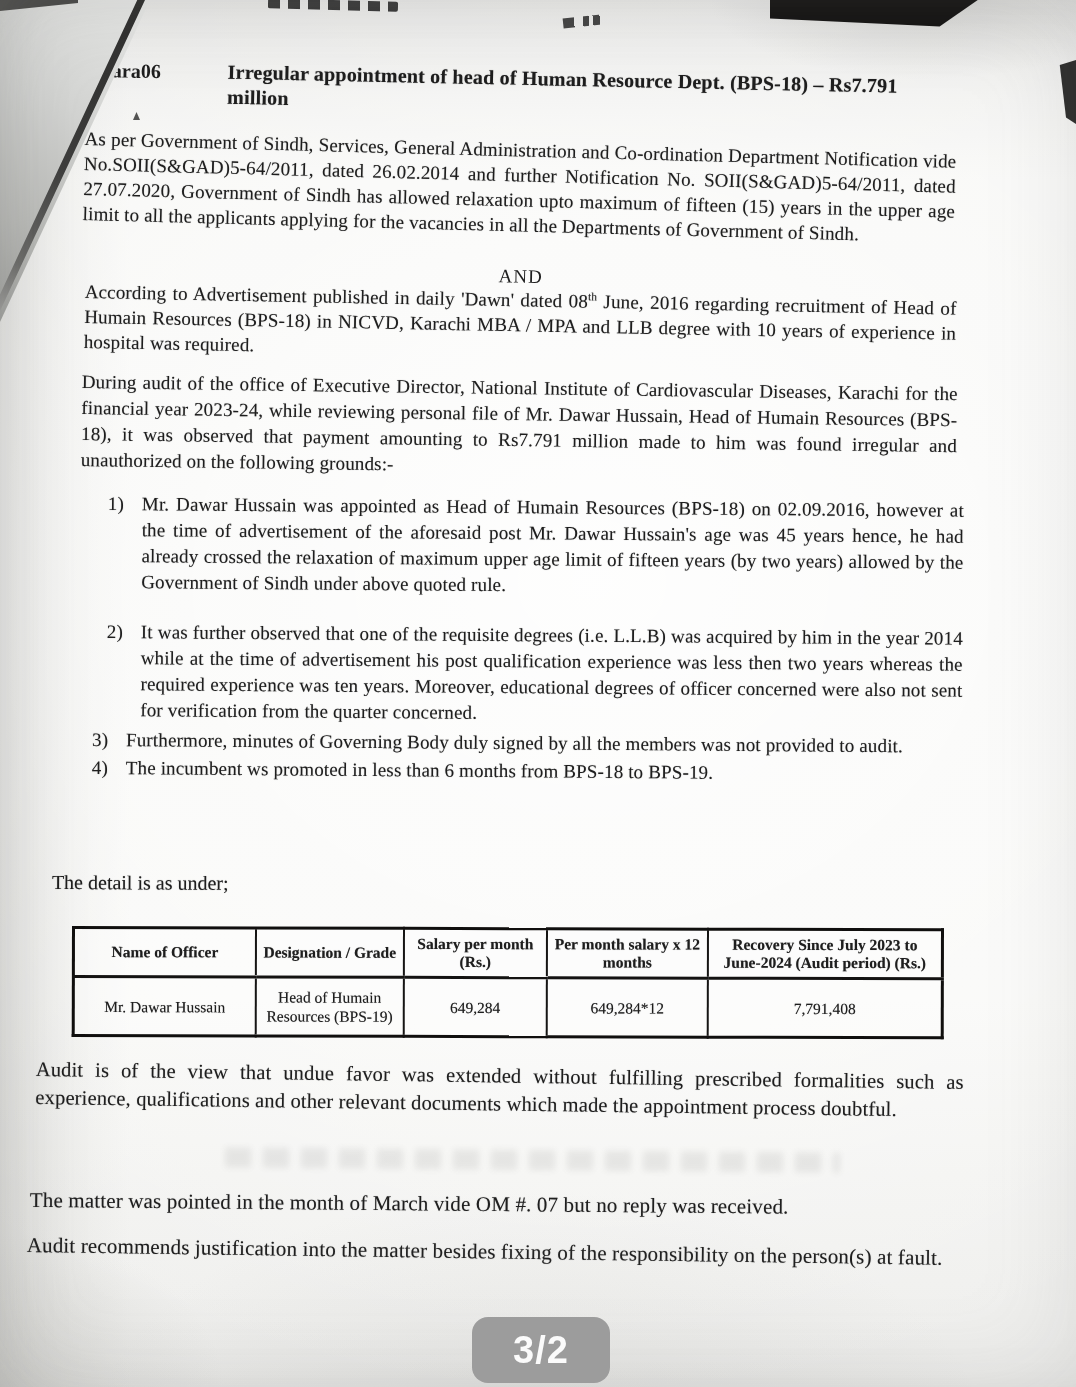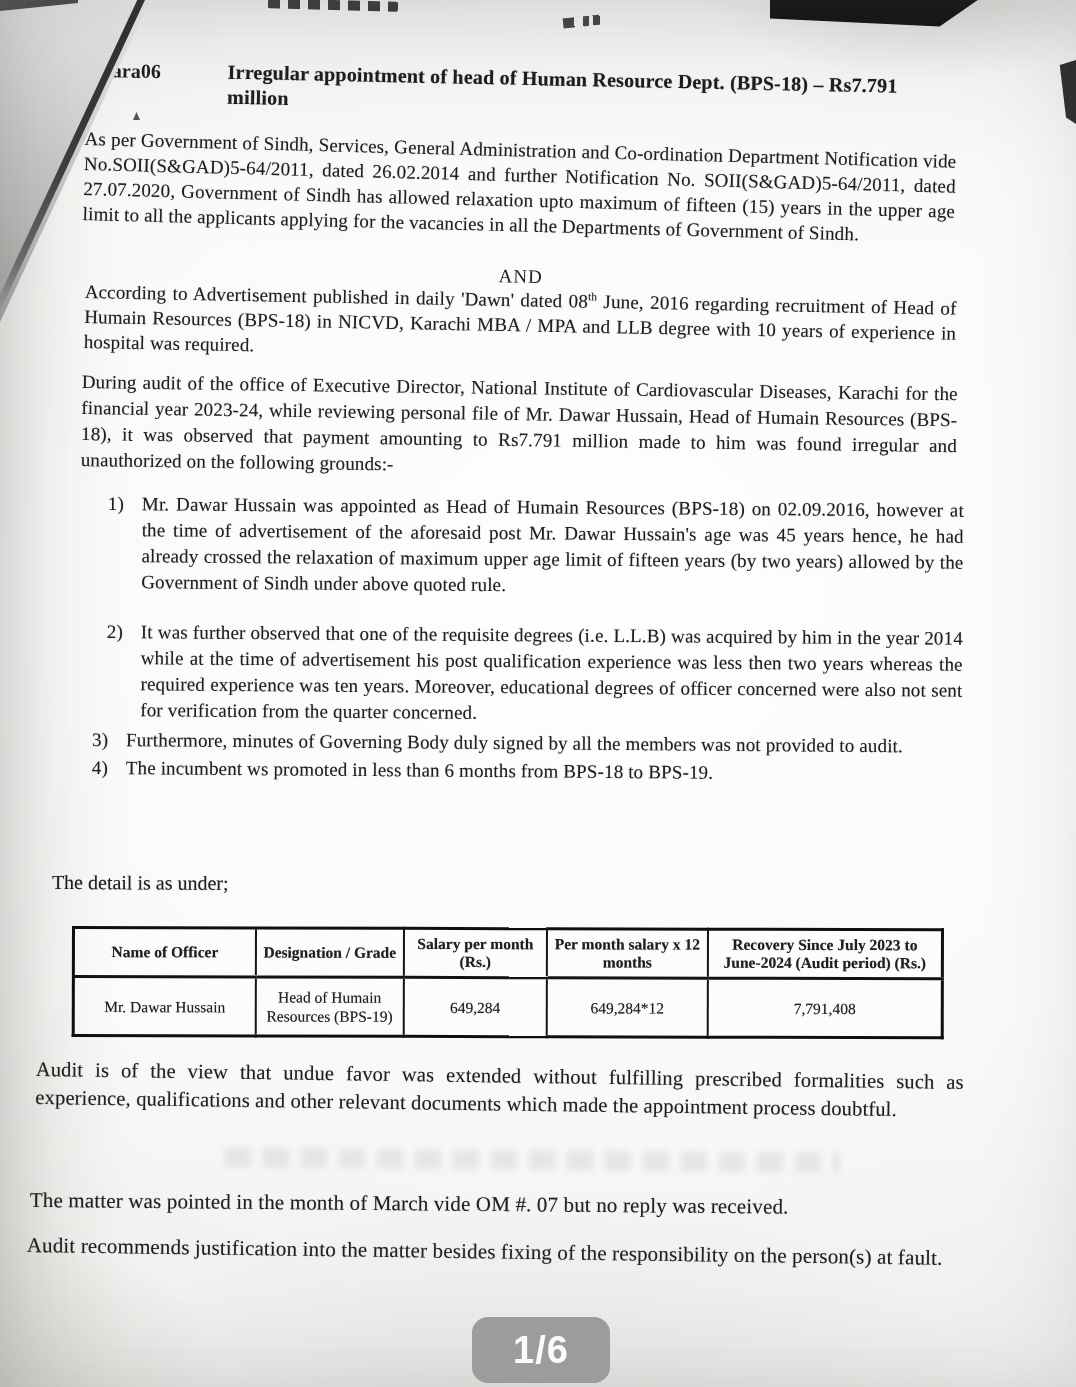--- a/index.html
+++ b/index.html
@@ -152,16 +152,16 @@
     </table>
   </div>
 
   <div class="block doc-text" style="left:36px; top:1056px; width:928px; font-size:20.5px; line-height:27.5px; transform:rotate(0.8deg);">Audit is of the view that undue favor was extended without fulfilling prescribed formalities such as experience, qualifications and other relevant documents which made the appointment process doubtful.</div>
 
   <div class="block doc-text" style="left:30px; top:1186px; width:940px; font-size:21px; line-height:28px; text-align:left; transform:rotate(0.5deg);">The matter was pointed in the month of March vide OM #. 07 but no reply was received.</div>
 
   <div class="block doc-text" style="left:27px; top:1230px; width:948px; font-size:21px; line-height:30px; transform:rotate(0.8deg);">Audit recommends justification into the matter besides fixing of the responsibility on the person(s) at fault.</div>
 
   <div class="pill" style="left:472px; top:1317px; width:138px; height:66px; font-size:38px;">
-    <span>1/6</span>
+    <span>3/2</span>
   </div>
 
 </div>
 
 </body></html>

